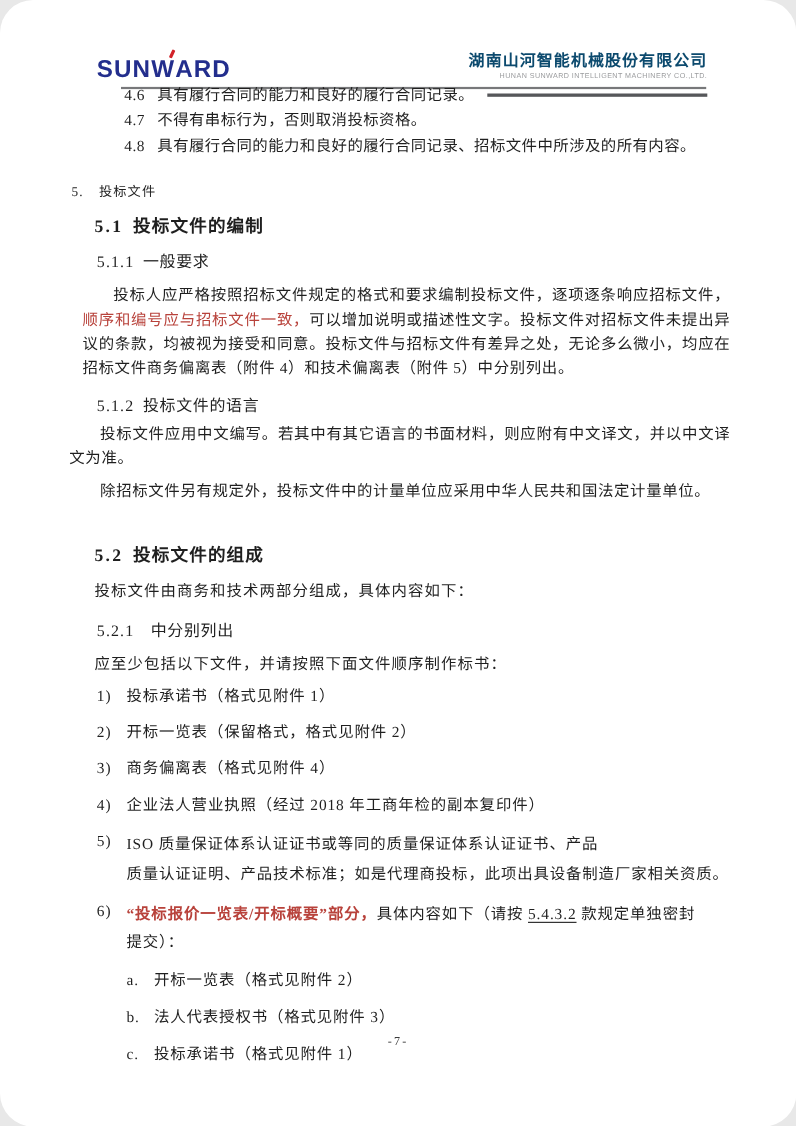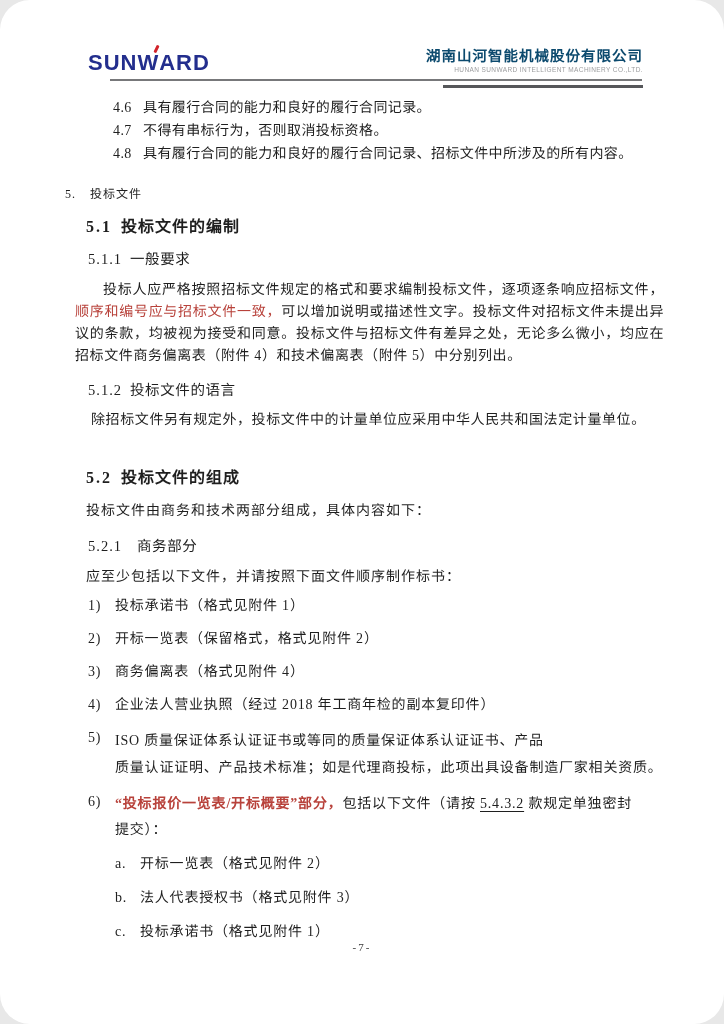--- a/index.html
+++ b/index.html
@@ -36,21 +36,21 @@
   .rule-thin {
     position:absolute; left:110px; top:79px; width:532px; height:2px;
     background:#77787a;
   }
   .rule-thick {
     position:absolute; left:443px; top:85px; width:200px; height:3px;
     background:#56575a;
   }
 
   
-  .content { position:absolute; left:63px; top:96px; width:601px; font-size:14px; }
+  .content { position:absolute; left:63px; top:76px; width:601px; font-size:14px; }
 
   .intro-row { display:flex; line-height:23px; letter-spacing:0.4px; }
   .intro-row .num { width:38px; flex:0 0 auto; padding-left:25px; box-sizing:content-box; }
   .intro-row .num { width:30px; }
   .intro-row { padding-left:25px; }
 
   .h1 { margin-top:17px; margin-left:2px; font-size:12px; font-weight:normal; letter-spacing:1px; line-height:25px; }
   .h1 .hnum { margin-right:14px; }
   .h2 { margin-left:23px; font-size:16px; font-weight:700; letter-spacing:1px; line-height:24px; }
   .h2 .hnum { margin-right:9px; letter-spacing:2px; }
@@ -137,30 +137,31 @@
     <div class="h3 h3-511">
       <span class="hnum">5.1.1</span><span>一般要求</span>
     </div>
 
     <div class="para indent p511"><span>投标人应严格按照招标文件规定的格式和要求编制投标文件，逐项逐条响应招标文件，</span><span class="red">顺序和编号应与招标文件一致，</span><span>可以增加说明或描述性文字。投标文件对招标文件未提出异议的条款，均被视为接受和同意。投标文件与招标文件有差异之处，无论多么微小，均应在招标文件商务偏离表（附件 4）和技术偏离表（附件 5）中分别列出。</span></div>
 
     <div class="h3 h3-512">
       <span class="hnum">5.1.2</span><span>投标文件的语言</span>
     </div>
 
+    <div class="para indent p512a">投标文件应用中文编写。若其中有其它语言的书面材料，则应附有中文译文，并以中文译文为准。</div>
     <div class="para indent p512b">除招标文件另有规定外，投标文件中的计量单位应采用中华人民共和国法定计量单位。</div>
 
     <div class="h2 h2-52">
       <span class="hnum">5.2</span><span>投标文件的组成</span>
     </div>
 
     <div class="para p-intro52">投标文件由商务和技术两部分组成，具体内容如下：</div>
 
     <div class="h3 h3-521">
-      <span class="hnum">5.2.1</span><span>商务部分</span>
+      <span class="hnum">5.2.1</span><span>中分别列出</span>
     </div>
 
     <div class="para p-intro521">应至少包括以下文件，并请按照下面文件顺序制作标书：</div>
 
     <div class="olist">
       <div class="olist-item">
         <span class="num">1)</span>
         <span class="itext">投标承诺书（格式见附件 1）</span>
       </div>
       <div class="olist-item">
@@ -180,21 +181,21 @@
         <span class="num">5)</span>
         <span class="itext">
           <span style="display:block">ISO 质量保证体系认证证书或等同的质量保证体系认证证书、产品</span>
           <span style="display:block">质量认证证明、产品技术标准；如是代理商投标，此项出具设备制造厂家相关资质。</span>
         </span>
       </div>
 
       <div class="olist-item item-multi item6">
         <span class="num">6)</span>
         <span class="itext">
-          <span class="red-bold">“投标报价一览表/开标概要”部分，</span><span>包括以下文件（请按 </span><span class="uline">5.4.3.2</span><span> 款规定单独密封</span>
+          <span class="red-bold">“投标报价一览表/开标概要”部分，</span><span>具体内容如下（请按 </span><span class="uline">5.4.3.2</span><span> 款规定单独密封</span>
           <span style="display:block">提交）：</span>
         </span>
       </div>
 
       <div class="sublist">
         <div class="sub-item">
           <span class="num">a.</span>
           <span>开标一览表（格式见附件 2）</span>
         </div>
         <div class="sub-item">

